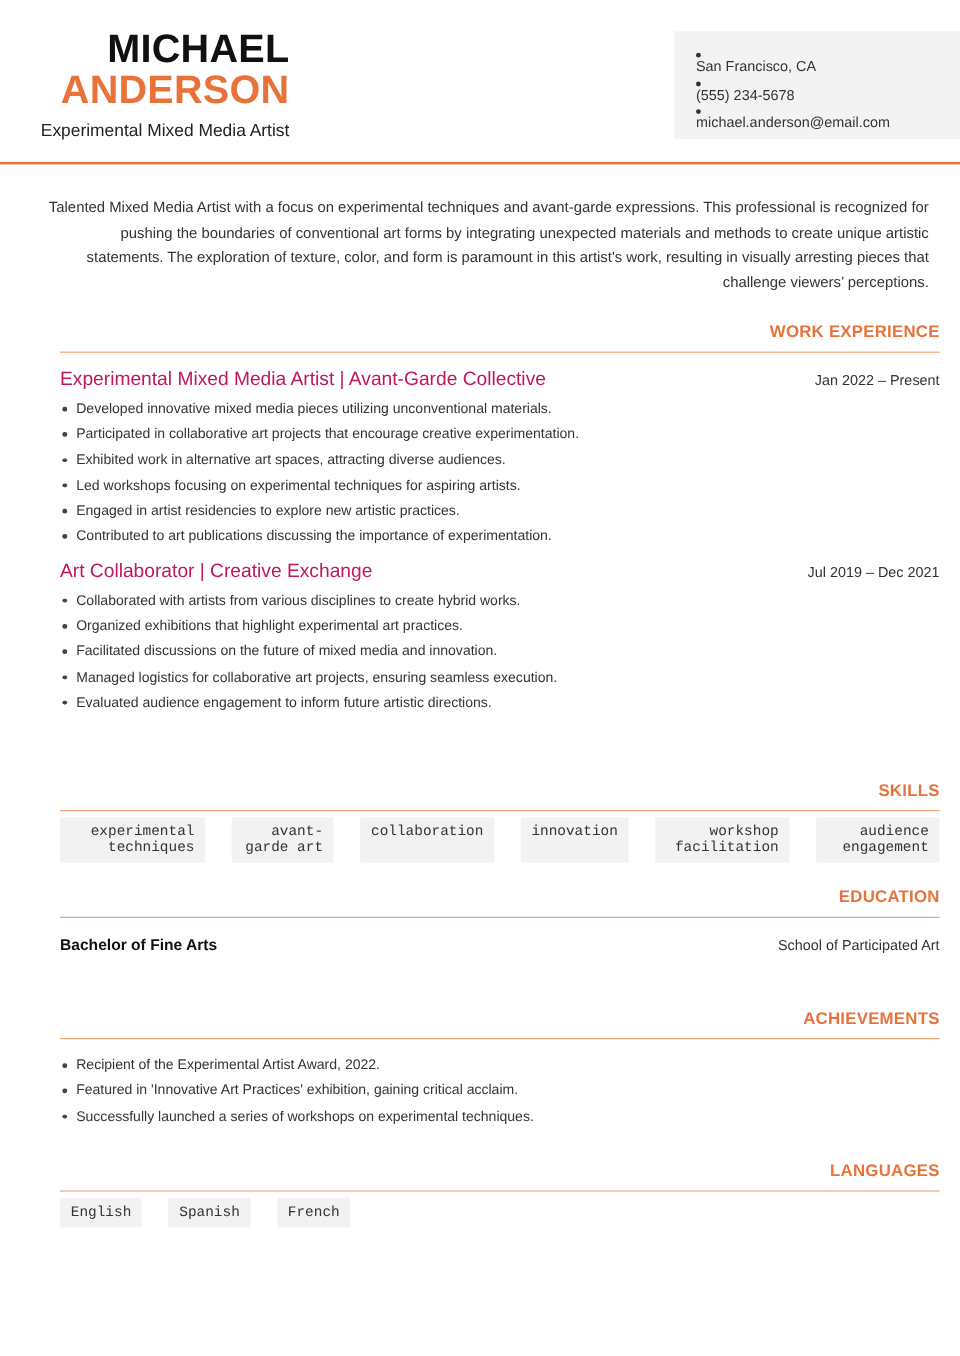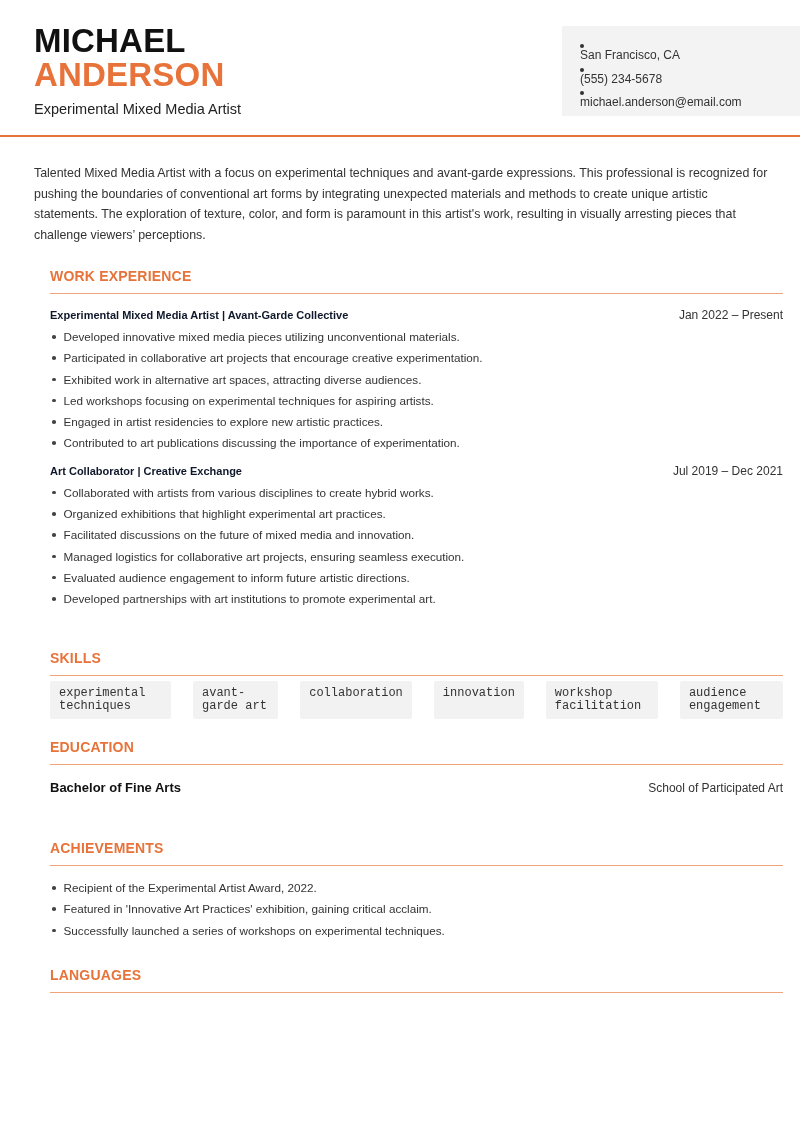--- a/index.html
+++ b/index.html
@@ -4,21 +4,21 @@
   <style>
     * { margin: 0; padding: 0; box-sizing: border-box; }
     html, body {
       width: 800px;
       height: 1130px;
       background: #ffffff;
       font-family: "Liberation Sans", "DejaVu Sans", sans-serif;
       color: #222222;
       overflow: hidden;
     }
-    .page { position: relative; width: 800px; height: 1130px; }
+    .page { position: relative; width: 800px; height: 1130px; text-align: right; }
 
     
     .header {
       position: relative;
       height: 137px;
       border-bottom: 2px solid #e8733a;
     }
     .name-block {
       position: absolute;
       left: 34px;
@@ -98,23 +98,23 @@
       border-bottom: 1.5px solid #f0a47a;
     }
 
     .job-header {
       display: flex;
       justify-content: space-between;
       align-items: baseline;
       margin-top: 14px;
     }
     .job-role {
-      font-size: 11px;
-      font-weight: 700;
-      color: #0f172a;
+      font-size: 16px;
+      font-weight: 400;
+      color: #be185d;
     }
     .job-date {
       font-size: 12px;
       color: #333333;
     }
     .bullets {
       list-style: none;
       margin-top: 8px;
     }
     .bullets li {
@@ -251,24 +251,20 @@
           <span>Facilitated discussions on the future of mixed media and innovation.</span>
         </li>
       <li>
           <span class="bullet-dot"></span>
           <span>Managed logistics for collaborative art projects, ensuring seamless execution.</span>
         </li>
       <li>
           <span class="bullet-dot"></span>
           <span>Evaluated audience engagement to inform future artistic directions.</span>
         </li>
-      <li>
-          <span class="bullet-dot"></span>
-          <span>Developed partnerships with art institutions to promote experimental art.</span>
-        </li>
     </ul>
   </div>
 
   <div class="section" style="top: 650px;">
     <div class="section-title">SKILLS</div>
     <div class="tags">
       <span class="tag">experimental techniques</span>
       <span class="tag">avant-garde art</span>
       <span class="tag">collaboration</span>
       <span class="tag">innovation</span>
@@ -298,15 +294,20 @@
         </li>
       <li>
           <span class="bullet-dot"></span>
           <span>Successfully launched a series of workshops on experimental techniques.</span>
         </li>
     </ul>
   </div>
 
   <div class="section" style="top: 967px;">
     <div class="section-title">LANGUAGES</div>
+    <div class="tags">
+      <span class="tag">English</span>
+      <span class="tag">Spanish</span>
+      <span class="tag">French</span>
+    </div>
   </div>
 
 </div>
 
 </body></html>

